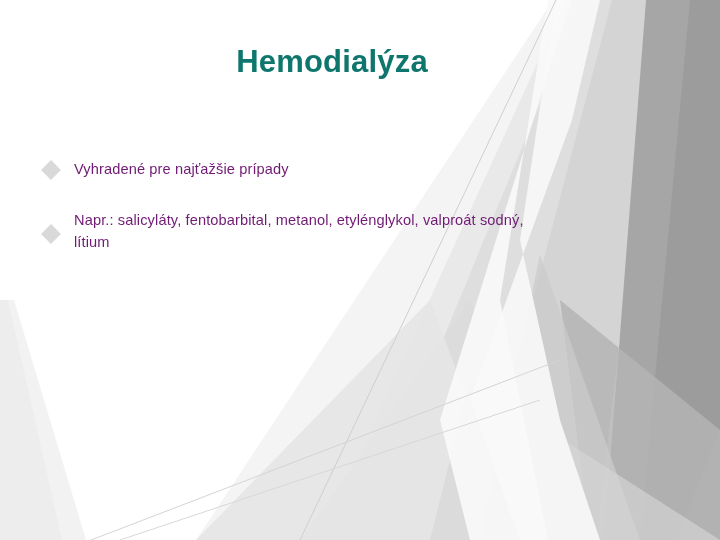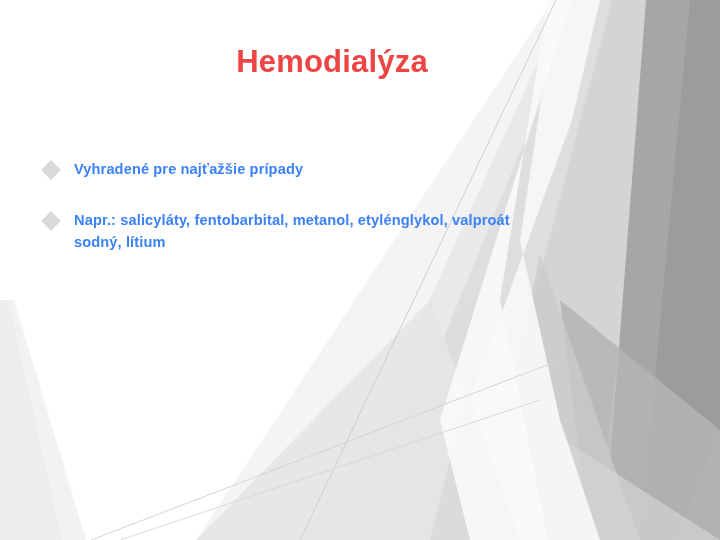--- a/index.html
+++ b/index.html
@@ -56,38 +56,38 @@
     width: 490px;
   }
   .bullet-item {
     position: relative;
     display: flex;
     align-items: flex-start;
     margin-bottom: 29px;
   }
   .bullet-item:last-child {
     margin-bottom: 0;
+    align-items: center;
   }
   .bullet-marker {
     flex: 0 0 auto;
     width: 14px;
     height: 14px;
     margin-top: 5px;
     margin-right: 16px;
     background: #d9d9d9;
     transform: rotate(45deg);
   }
   .bullet-text {
     flex: 1 1 auto;
     font-family: "Liberation Sans", sans-serif;
     font-size: 14.6px;
     line-height: 1.52;
-    color: #3b82f6;
+    color: #701a75;
     letter-spacing: 0.12px;
-    font-weight: bold;
   }
 </style>
 </head>
 <body>
 
 <div class="slide">
 
   <svg class="bg-decor" viewBox="0 0 720 540" preserveAspectRatio="none" aria-hidden="true">
 
     <polygon points="0,300 14,300 86,540 0,540" fill="#F2F2F2"></polygon>
@@ -115,21 +115,21 @@
 
     <polygon points="572,120 600,0 556,0 520,240 560,420 600,540 520,540 470,400" fill="#F7F7F7" opacity="0.95"></polygon>
     <polygon points="552,60 572,0 548,0 500,300 548,540 470,540 440,420" fill="#FAFAFA" opacity="0.9"></polygon>
 
     <line x1="556" y1="0" x2="300" y2="540" stroke="#CFCFCF" stroke-width="1"></line>
     <line x1="560" y1="360" x2="0" y2="575" stroke="#D4D4D4" stroke-width="1"></line>
     <line x1="540" y1="400" x2="120" y2="540" stroke="#D8D8D8" stroke-width="1"></line>
   </svg>
 
   <div class="title-block">
-    <h1 class="slide-title" style="color:#ef4444">Hemodialýza</h1>
+    <h1 class="slide-title" style="color:#0f766e">Hemodialýza</h1>
   </div>
 
   <div class="body-block">
 
     <div class="bullet-item">
       <span class="bullet-marker"></span>
       <span class="bullet-text">Vyhradené pre najťažšie prípady</span>
     </div>
 
 

